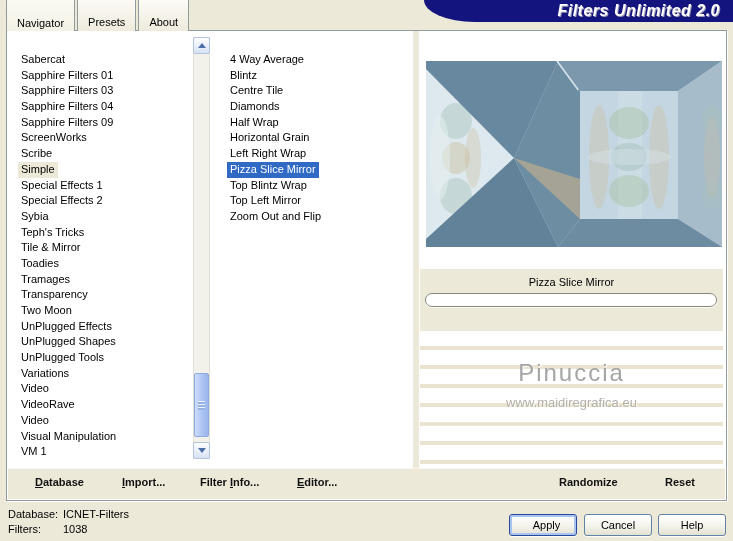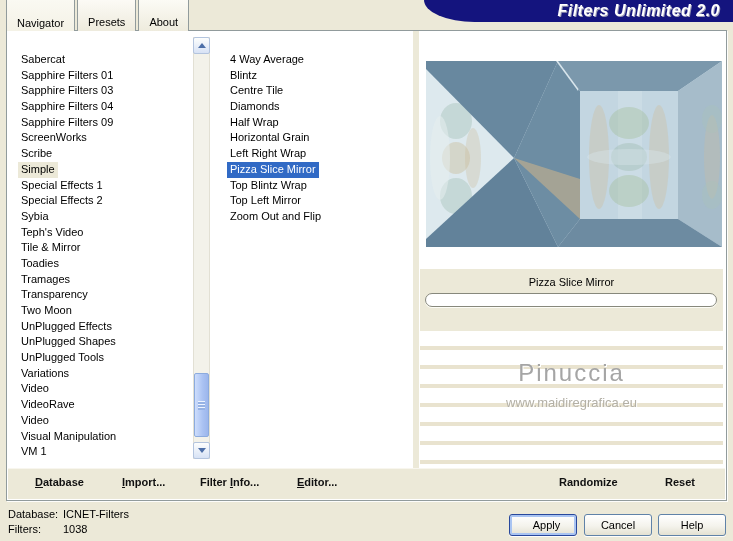--- a/index.html
+++ b/index.html
@@ -172,21 +172,21 @@
       <div class="list-row"><span class="item-label">Sapphire Filters 01</span></div>
       <div class="list-row"><span class="item-label">Sapphire Filters 03</span></div>
       <div class="list-row"><span class="item-label">Sapphire Filters 04</span></div>
       <div class="list-row"><span class="item-label">Sapphire Filters 09</span></div>
       <div class="list-row"><span class="item-label">ScreenWorks</span></div>
       <div class="list-row"><span class="item-label">Scribe</span></div>
       <div class="list-row"><span class="item-label selected">Simple</span></div>
       <div class="list-row"><span class="item-label">Special Effects 1</span></div>
       <div class="list-row"><span class="item-label">Special Effects 2</span></div>
       <div class="list-row"><span class="item-label">Sybia</span></div>
-      <div class="list-row"><span class="item-label">Teph's Video</span></div>
+      <div class="list-row"><span class="item-label">Teph's Tricks</span></div>
       <div class="list-row"><span class="item-label">Tile &amp; Mirror</span></div>
       <div class="list-row"><span class="item-label">Toadies</span></div>
       <div class="list-row"><span class="item-label">Tramages</span></div>
       <div class="list-row"><span class="item-label">Transparency</span></div>
       <div class="list-row"><span class="item-label">Two Moon</span></div>
       <div class="list-row"><span class="item-label">UnPlugged Effects</span></div>
       <div class="list-row"><span class="item-label">UnPlugged Shapes</span></div>
       <div class="list-row"><span class="item-label">UnPlugged Tools</span></div>
       <div class="list-row"><span class="item-label">Variations</span></div>
       <div class="list-row"><span class="item-label">Video</span></div>

